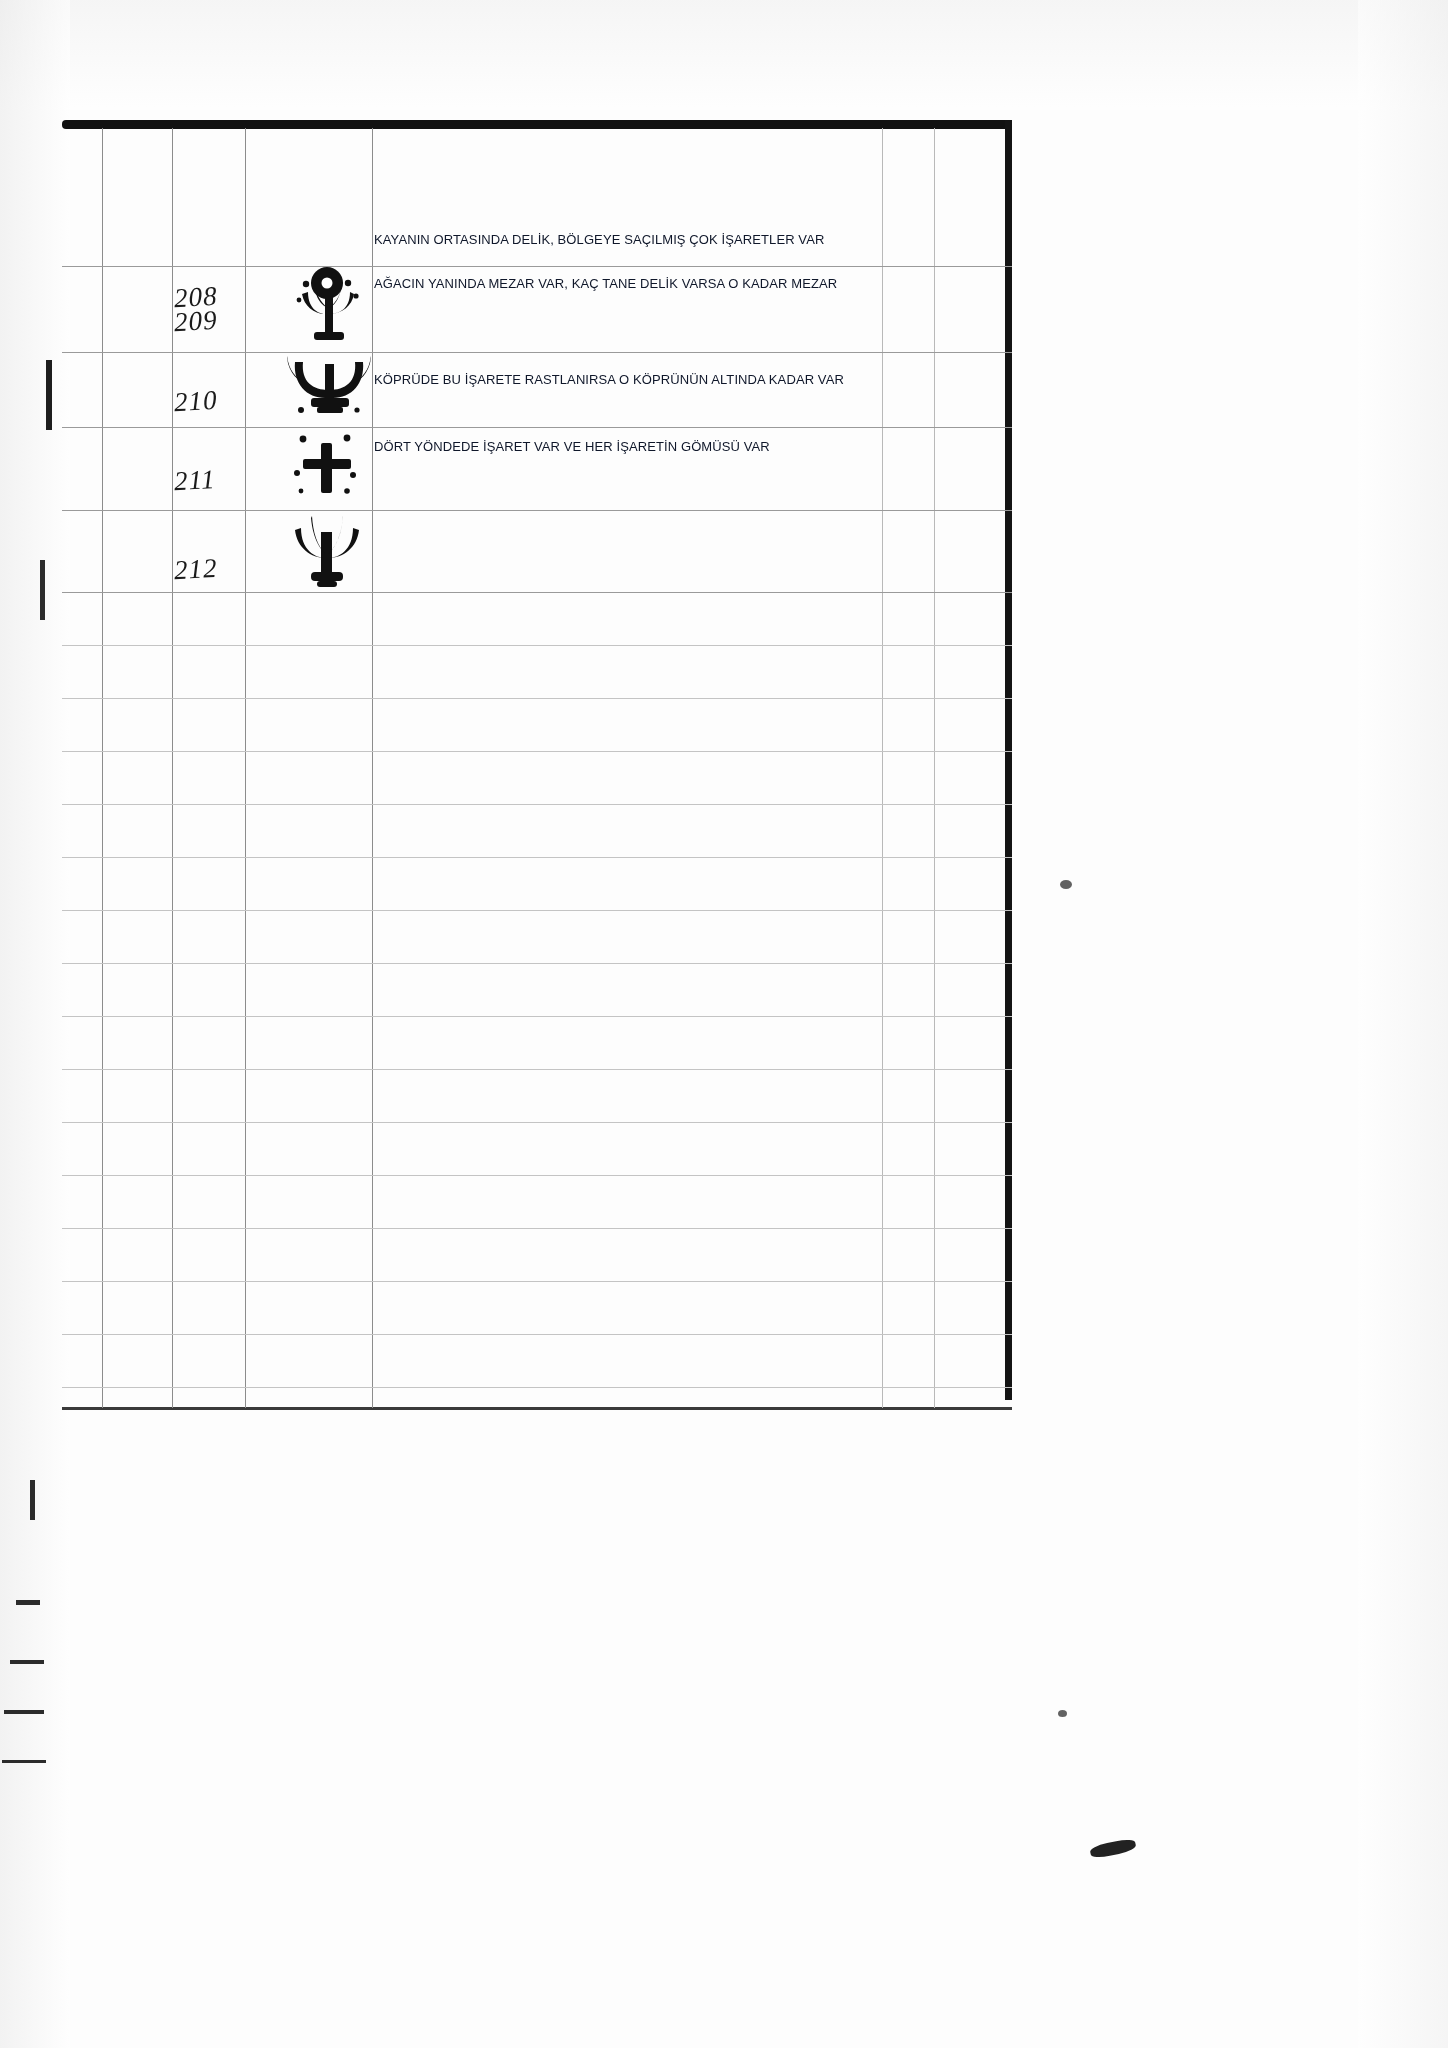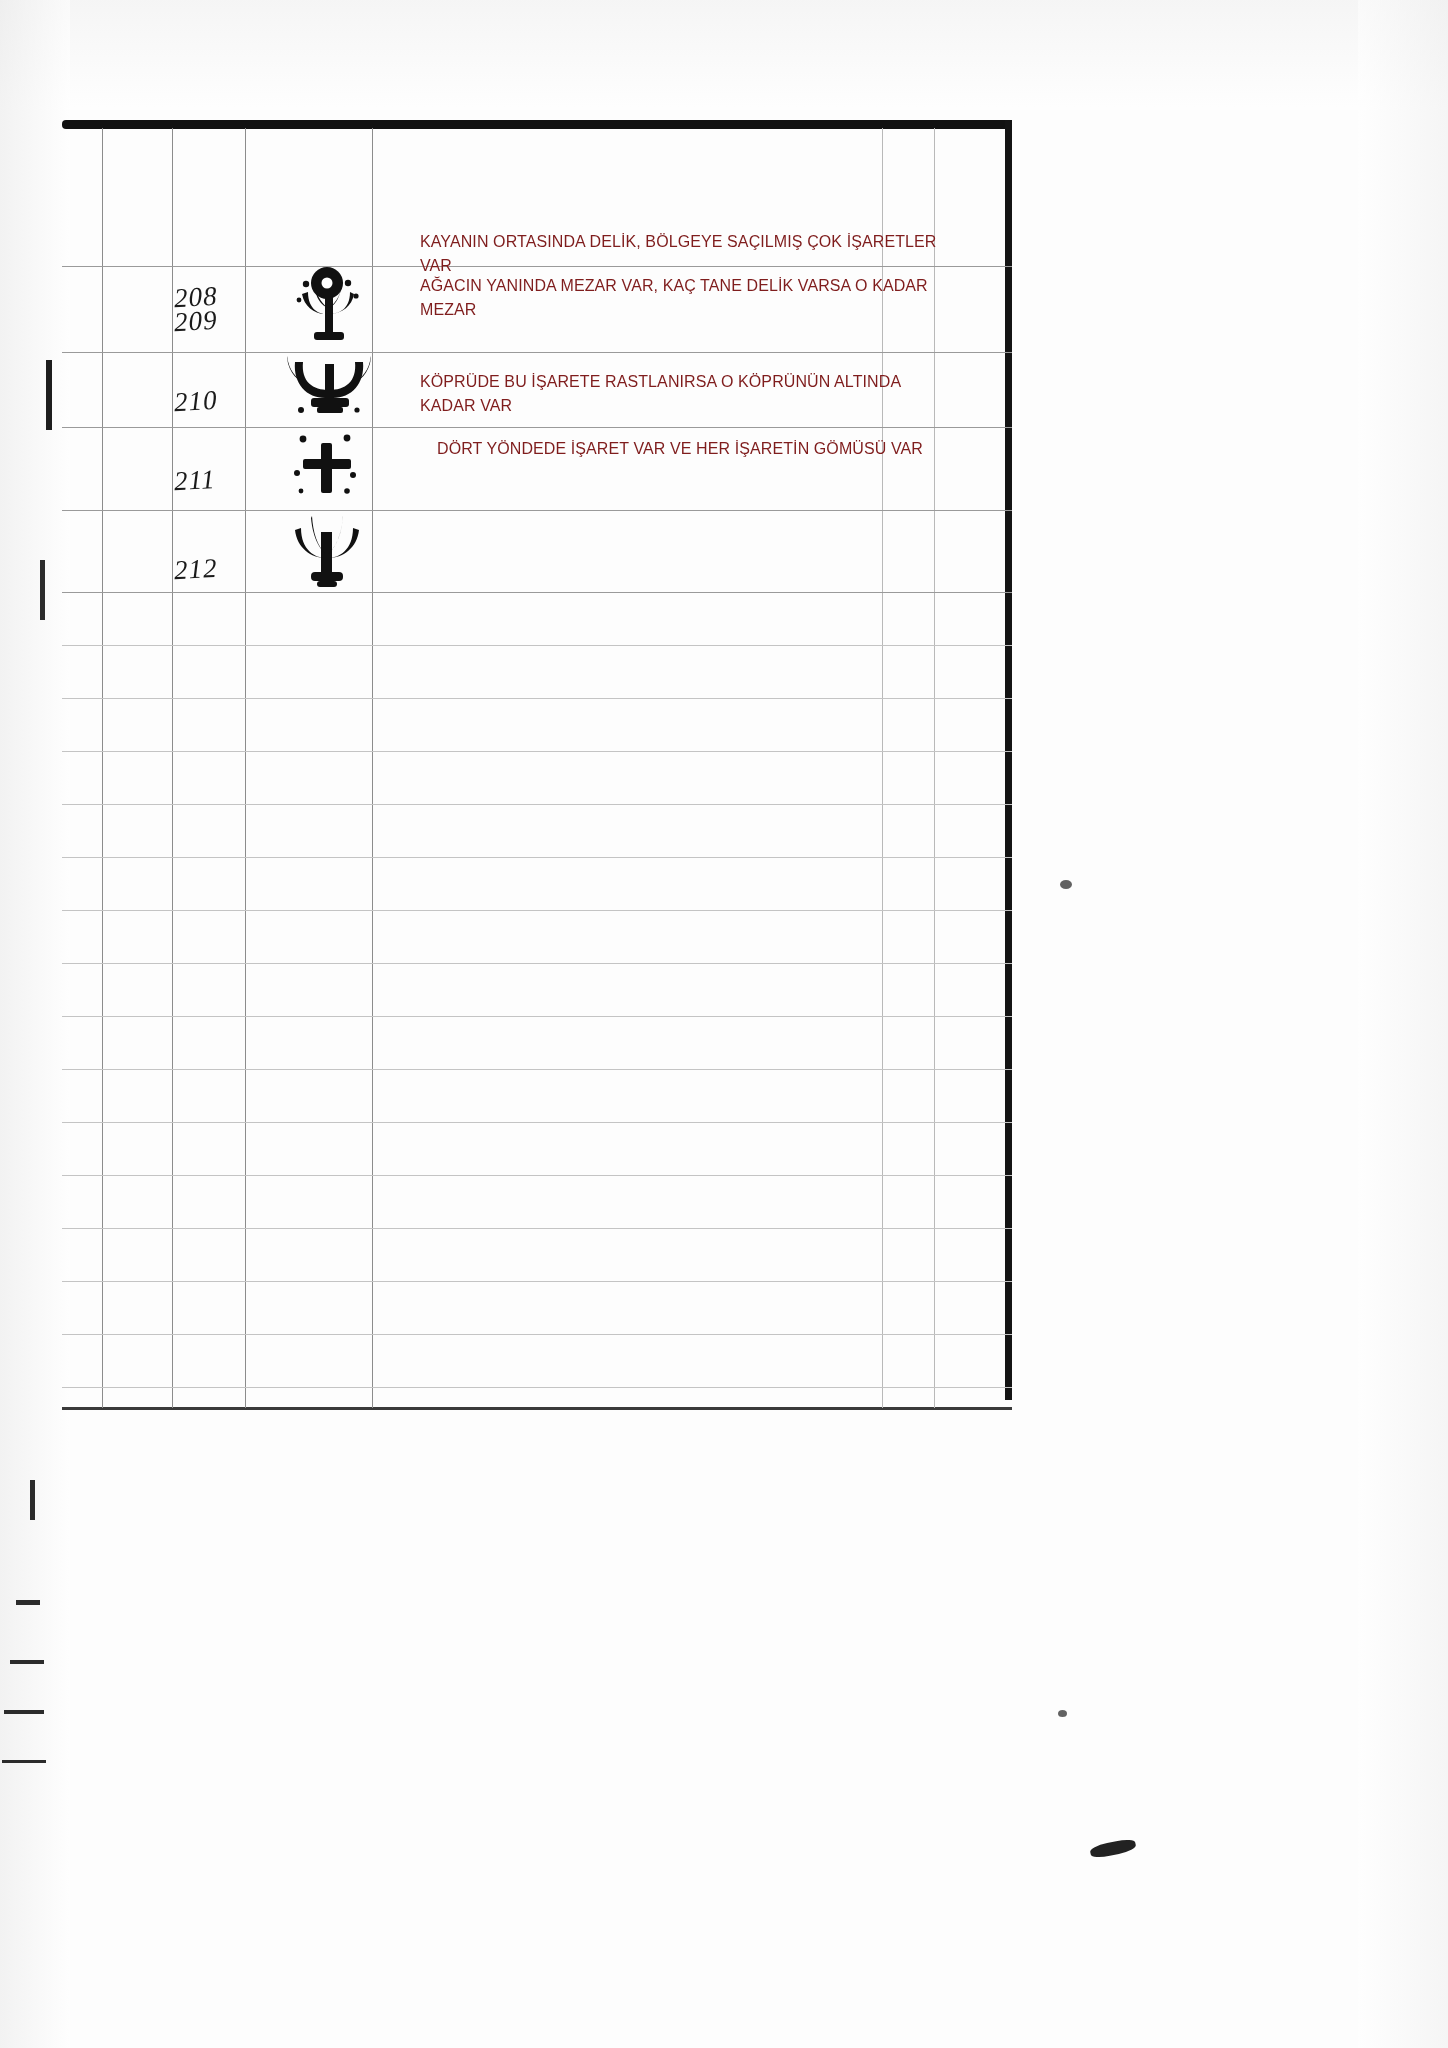--- a/index.html
+++ b/index.html
@@ -107,25 +107,24 @@
     font-size: 27px;
     font-style: italic;
     color: #1a1a1a;
     letter-spacing: 1px;
     transform: rotate(-3deg);
   }
   .entry .desc {
     position: absolute;
     left: 312px;
     width: 520px;
-    font-size: 16px;
+    font-size: 13px;
     line-height: 1.5;
-    color: #7f1d1d;
+    color: #0f172a;
     letter-spacing: .1px;
-    margin-left: 46px;
   }
   .entry .glyph {
     position: absolute;
     left: 215px;
     width: 100px;
     text-align: center;
   }
 
   .ink { fill: #111; }
 
@@ -262,21 +261,21 @@
             <rect x="22" y="30" width="48" height="10" rx="2"></rect>
             <circle cx="22" cy="10" r="3.4"></circle>
             <circle cx="66" cy="9" r="3.4"></circle>
             <circle cx="16" cy="44" r="3"></circle>
             <circle cx="72" cy="46" r="3"></circle>
             <circle cx="66" cy="62" r="2.8"></circle>
             <circle cx="20" cy="62" r="2.4"></circle>
           </g>
         </svg>
       </div>
-      <div class="desc" style="top:10px;text-align:center;">DÖRT YÖNDEDE İŞARET VAR VE HER İŞARETİN GÖMÜSÜ VAR</div>
+      <div class="desc" style="top:10px;">DÖRT YÖNDEDE İŞARET VAR VE HER İŞARETİN GÖMÜSÜ VAR</div>
     </div>
 
     <div class="entry" style="top:390px;height:82px;">
       <div class="num" style="top:42px;">212</div>
       <div class="glyph" style="top:0px;">
         <svg width="92" height="82" viewBox="0 0 92 82" aria-hidden="true">
           <g class="ink">
             <rect x="40" y="22" width="11" height="42"></rect>
             <path d="M20 18 C20 40 34 48 45 48 C30 48 16 38 14 20 Z"></path>
             <path d="M72 18 C72 40 58 48 47 48 C62 48 76 38 78 20 Z"></path>

